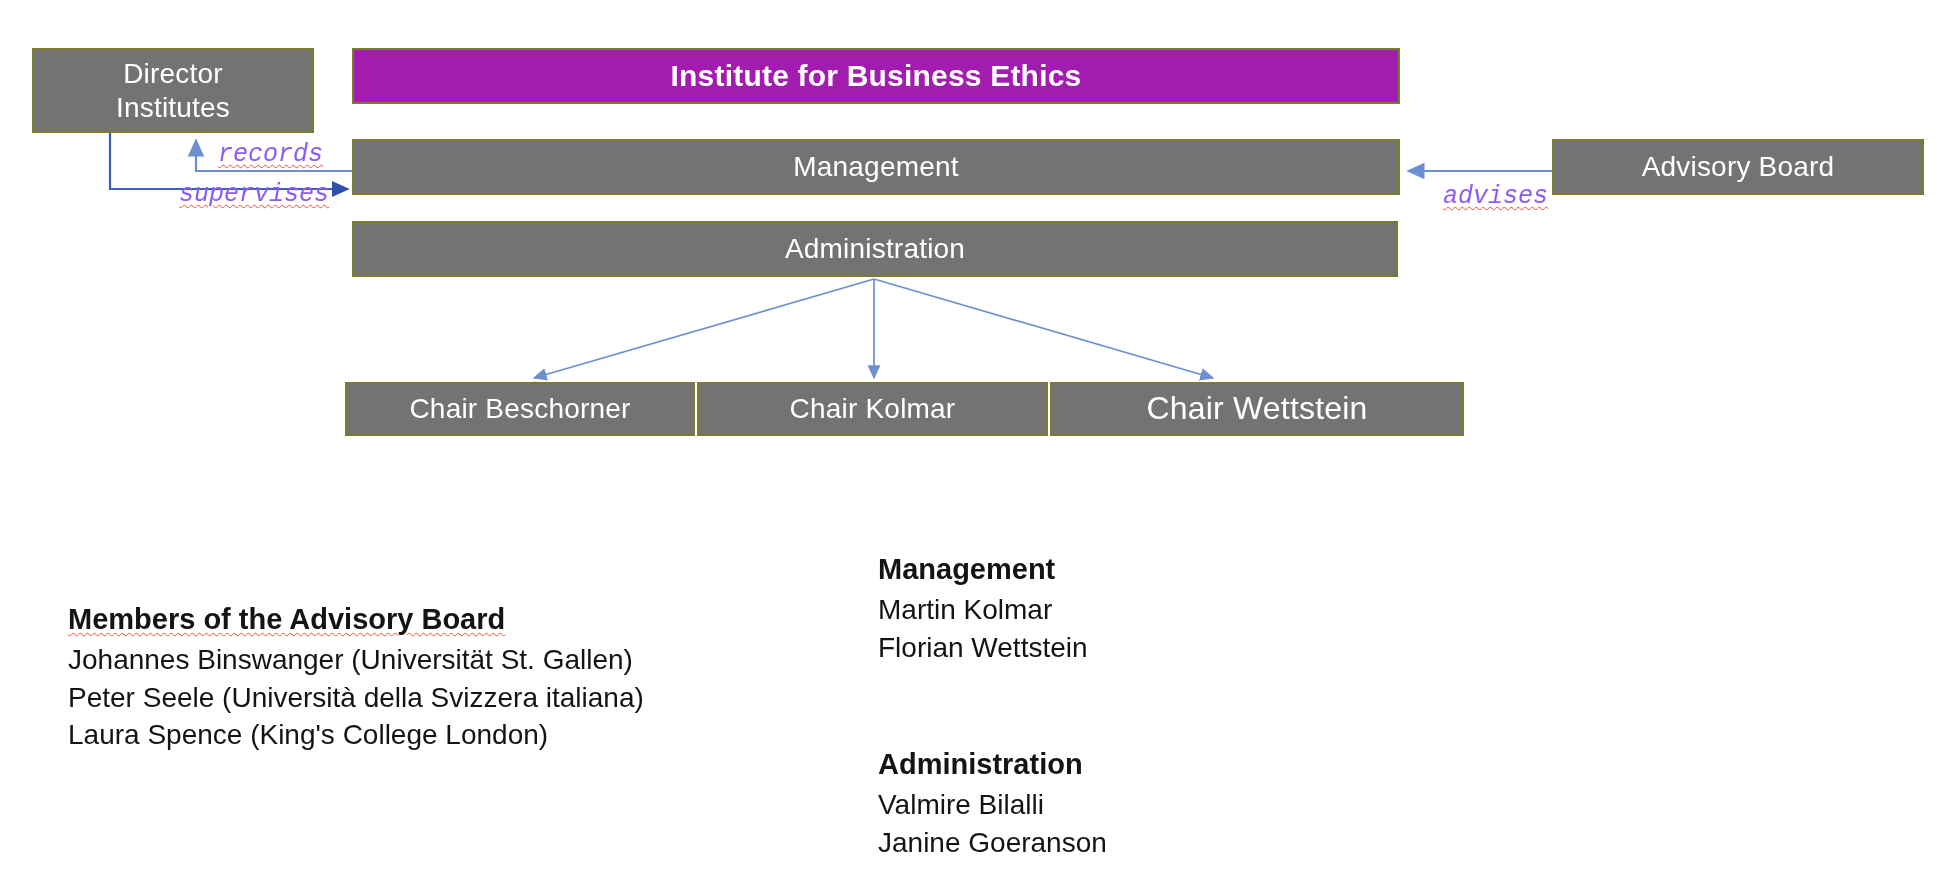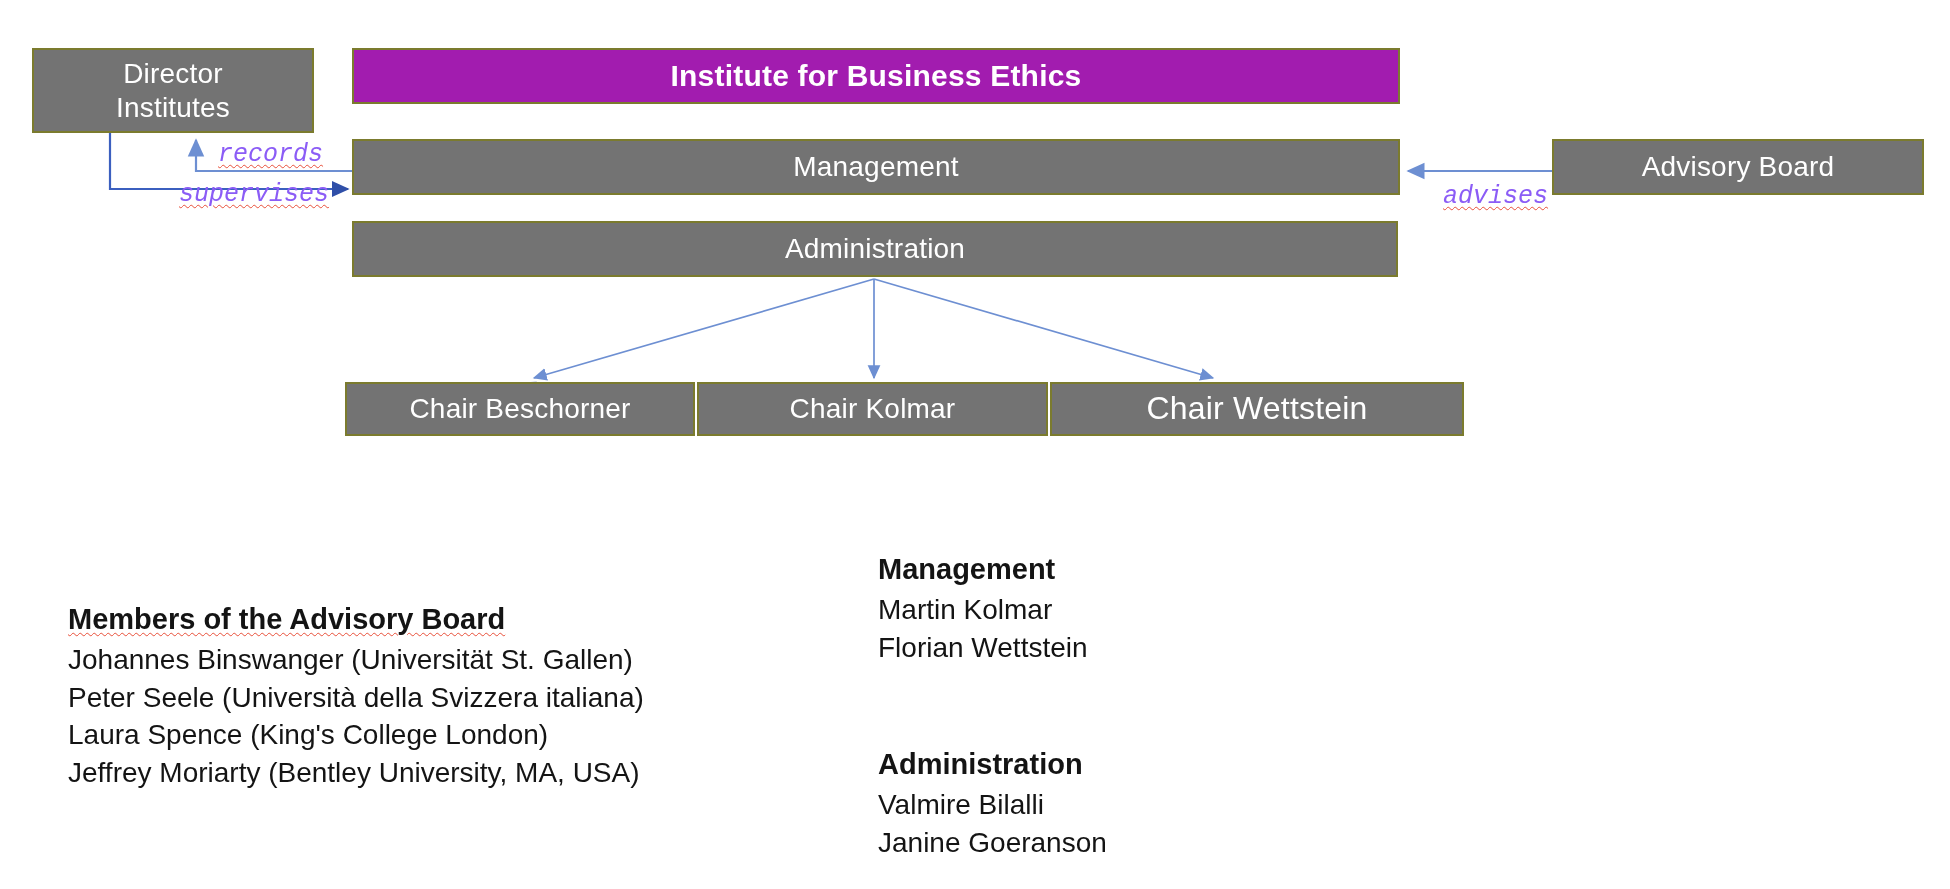--- a/index.html
+++ b/index.html
@@ -159,21 +159,20 @@
 
 <div class="edge-label" id="label-records">records</div>
 <div class="edge-label" id="label-supervises">supervises</div>
 <div class="edge-label" id="label-advises">advises</div>
 
 <div class="text-panel" id="panel-advisory-members">
   <p class="panel-heading spell">Members of the Advisory Board</p>
   <p class="panel-line">Johannes Binswanger (Universität St. Gallen)</p>
   <p class="panel-line">Peter Seele (Università della Svizzera italiana)</p>
   <p class="panel-line">Laura Spence (King's College London)</p>
-  <p class="panel-line">Jeffrey Moriarty (Bentley University, MA, USA)</p>
 </div>
 
 <div class="text-panel" id="panel-management">
   <p class="panel-heading">Management</p>
   <p class="panel-line">Martin Kolmar</p>
   <p class="panel-line">Florian Wettstein</p>
 </div>
 
 <div class="text-panel" id="panel-administration">
   <p class="panel-heading">Administration</p>

